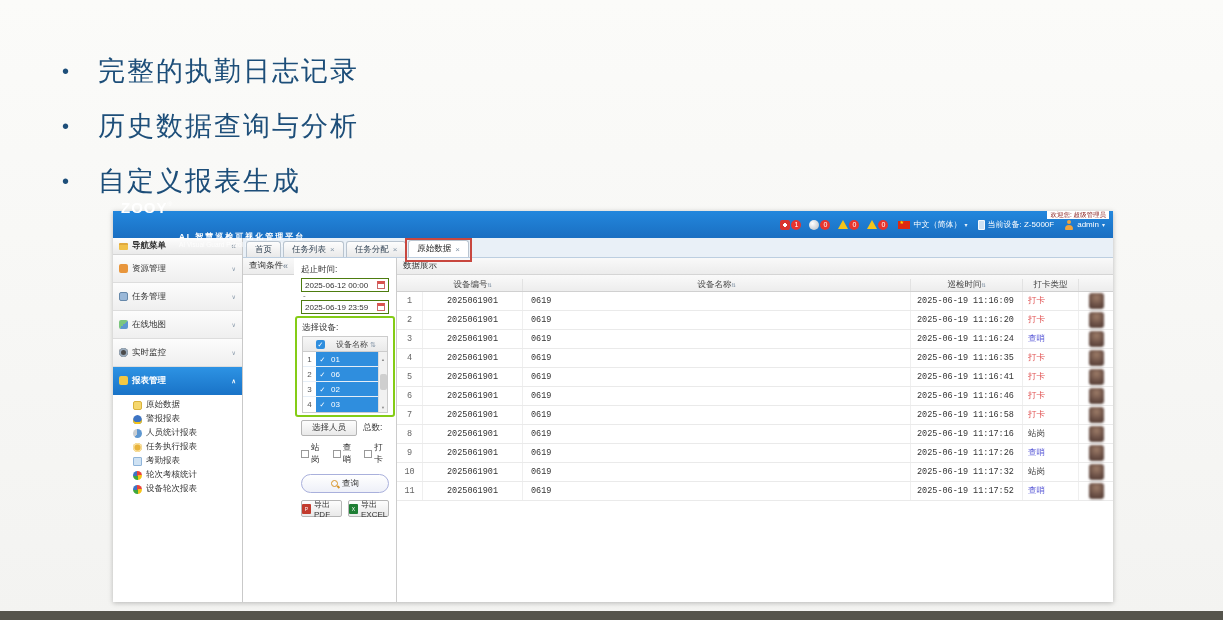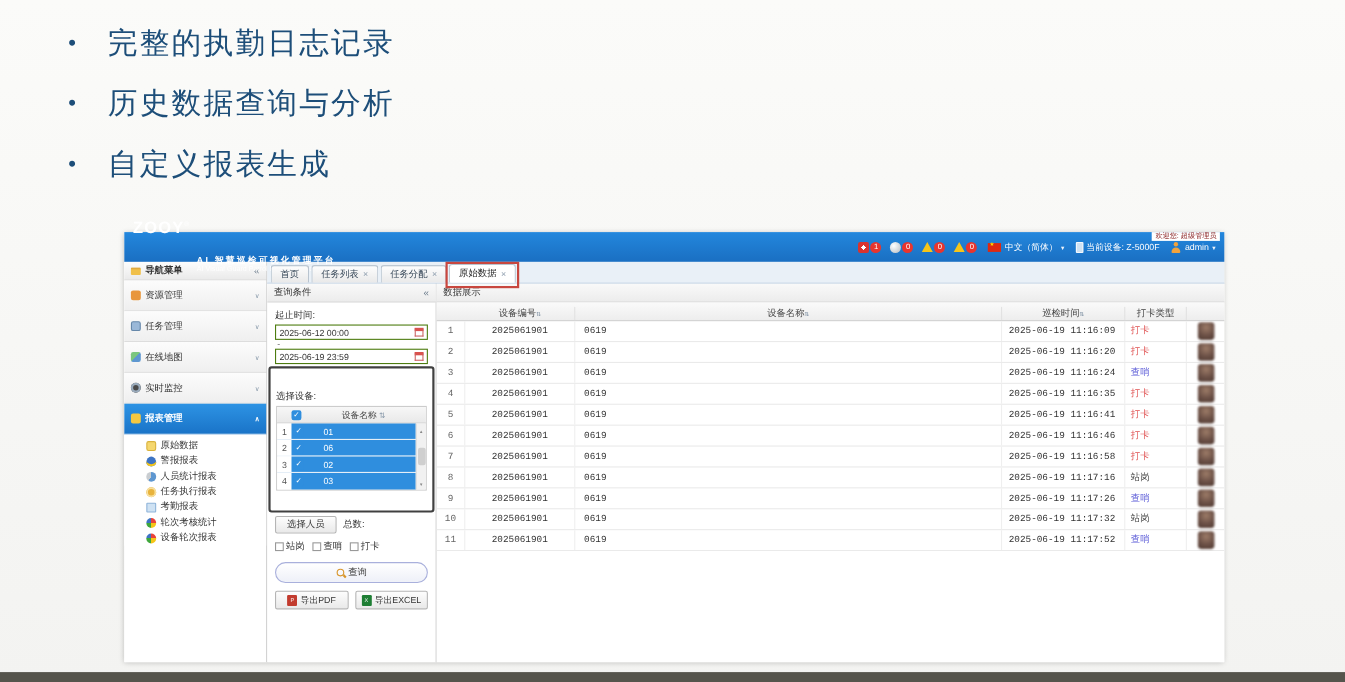--- a/index.html
+++ b/index.html
@@ -4,21 +4,21 @@
 <style>
   * { box-sizing: border-box; margin: 0; padding: 0; }
   body {
     width: 1223px; height: 620px; position: relative; overflow: hidden;
     font-family: "Liberation Sans", sans-serif;
     background: linear-gradient(180deg, #fbfbf9, #f3f3f1);
   }
   .slide { position: absolute; inset: 0; }
 
   
-  .bullets { position: absolute; left: 62px; top: 24px; list-style: none; }
+  .bullets { position: absolute; left: 62px; top: 56px; list-style: none; }
   .bullet { display: flex; align-items: center; height: 30px; margin-bottom: 25px; }
   .dot { width: 36px; color: #1d4e79; font-size: 20px; }
   .dot::before { content: "•"; }
   .btxt { font-family: "Liberation Serif", "DejaVu Serif", serif; font-size: 27px; color: #1d4e79; letter-spacing: 2px; }
 
   
   .app { position: absolute; left: 113px; top: 211px; width: 1000px; height: 391px;
          background: #fff; box-shadow: 0 1px 5px rgba(0,0,0,.25); font-size: 9px; color: #333; }
 
   
@@ -94,44 +94,44 @@
          border: 1px solid #b9c4cf; border-bottom: none; border-radius: 3px 3px 0 0; }
   .tab.active { background: #fff; height: 17px; color: #222; }
   .tab-close { color: #8899aa; font-size: 8px; }
   .tab-close::before { content: "×"; }
   .tab.annotated::after { content: ""; position: absolute; left: -4px; right: -4px; top: -3px; bottom: -5px;
                           border: 2px solid #c8473f; pointer-events: none; z-index: 3; }
 
   .content { flex: 1; display: flex; min-height: 0; }
 
   
-  .qpanel { width: 154px; border-right: 1px solid #ccc; display: flex; flex-direction: column; background: #fff; flex: none; }
+  .qpanel { width: 154px; border-right: 1px solid #ccc; display: flex; flex-direction: row; background: #fff; flex: none; }
   .panel-title { height: 17px; display: flex; align-items: center; padding: 0 6px; flex: none;
                  background: linear-gradient(#f9f9f9, #ececec); border-bottom: 1px solid #d5d5d5; font-size: 8.5px; color: #333; }
   .qbody { padding: 4px 7px; flex: 1; }
   .qlabel { font-size: 8.5px; margin: 2px 0; color: #333; }
   .date-input { height: 14px; border: 1px solid #4d7c0f; display: flex; align-items: center;
                 justify-content: space-between; padding: 0 3px; background: #fff; font-size: 8px; color: #333; }
   .cal-icon { width: 8px; height: 8px; background: #fff; border: 1px solid #cc6666; border-top: 3px solid #d9534f; flex: none; }
   .sep { font-size: 8px; color: #666; line-height: 8px; margin-left: 2px; }
-  .annotation-box { border: 2px solid #404040; border-radius: 3px; margin: 2px -6px 3px -6px; padding: 18px 5px; }
+  .annotation-box { border: 2px solid #84cc16; border-radius: 3px; margin: 2px -6px 3px -6px; padding: 2px 5px; }
   .dev-table { border: 1px solid #ccc; margin-top: 2px; background: #fff; }
   .dev-head { height: 15px; display: flex; align-items: center; background: linear-gradient(#f7f7f7, #e9e9e9); border-bottom: 1px solid #ccc; }
   .dev-head .dnum { width: 13px; background: transparent; }
   .check { width: 9px; height: 9px; background: #2f8ede; border-radius: 2px; color: #fff; font-size: 7px;
            line-height: 9px; text-align: center; display: inline-block; flex: none; }
   .check::before { content: "✓"; }
   .dev-head-label { flex: 1; text-align: center; font-size: 8px; color: #444; }
   .sortable::after { content: " ⇅"; font-size: 7px; color: #8899aa; }
   .dev-body { display: flex; }
   .dev-rows { flex: 1; }
   .drow { display: flex; height: 15px; align-items: stretch; border-bottom: 1px solid #e5eef7; }
   .drow:last-child { border-bottom: none; }
   .dnum { width: 13px; display: flex; align-items: center; justify-content: center; font-size: 8px; color: #555; background: #fff; flex: none; }
-  .dsel { flex: 1; display: flex; align-items: center; gap: 18px; background: #2f8ede; padding-left: 2px; }
+  .dsel { flex: 1; display: flex; align-items: center; gap: 4px; background: #2f8ede; padding-left: 2px; }
   .dlabel { color: #fff; font-size: 8px; }
   .dev-scroll { width: 9px; background: #f1f1f1; border-left: 1px solid #ddd; display: flex; flex-direction: column;
                 align-items: center; justify-content: space-between; padding: 1px 0; }
   .arr-up::before { content: "▲"; font-size: 4px; color: #888; }
   .arr-down::before { content: "▼"; font-size: 4px; color: #888; }
   .scroll-thumb { width: 7px; height: 16px; background: #cfcfcf; border-radius: 2px; }
   .row-line { display: flex; align-items: center; gap: 6px; margin-top: 3px; }
   .select-person-btn { height: 16px; padding: 0 10px; border: 1px solid #b5b5b5; border-radius: 2px;
                        background: linear-gradient(#fdfdfd, #e9e9e9); font-size: 8.5px; color: #333; display: flex; align-items: center; }
   .total-label { font-size: 8.5px; }

